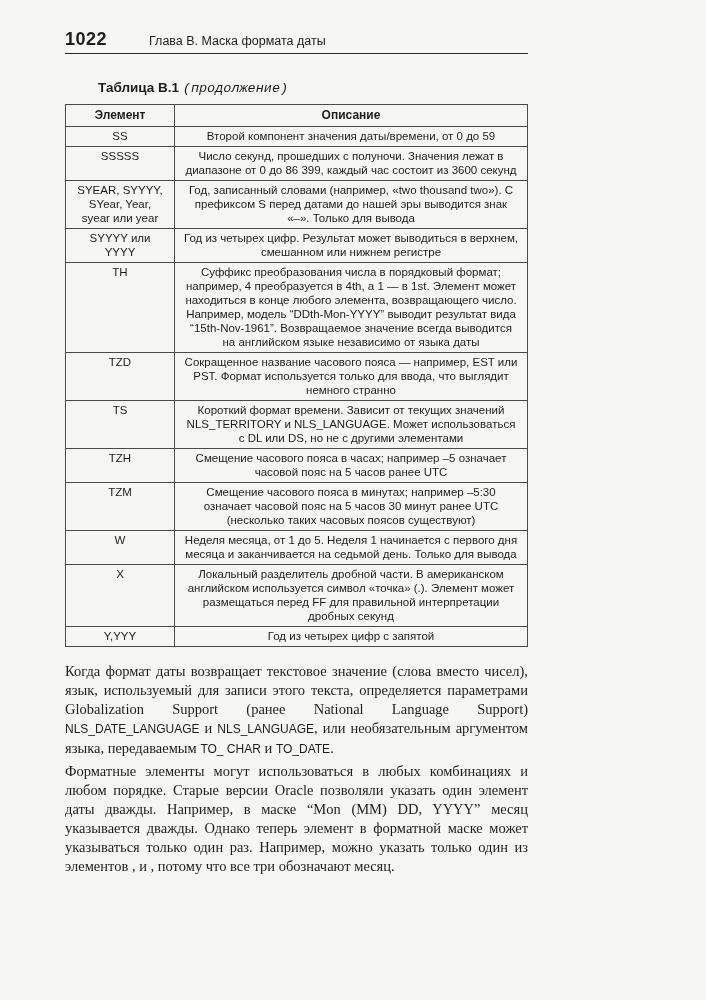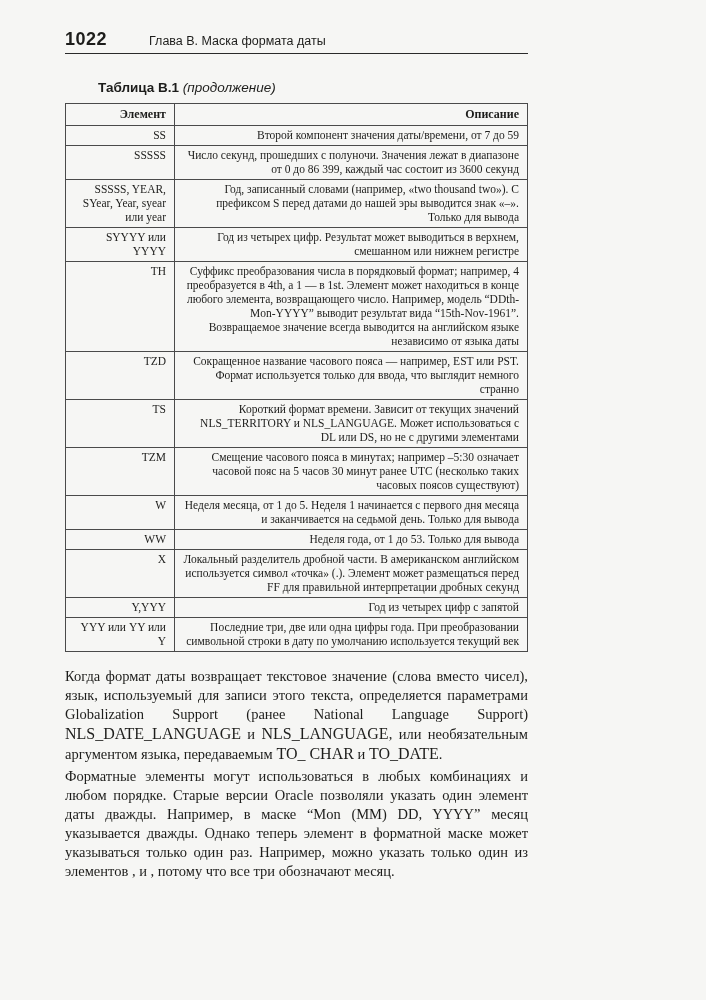--- a/index.html
+++ b/index.html
@@ -31,53 +31,52 @@
   .chapter{
     font:12.5px/1 "Liberation Sans",sans-serif;
     text-align:center;
   }
   
   .caption{
     margin-top:26px;margin-bottom:7px;
     font:13.5px/1.2 "Liberation Sans",sans-serif;
   }
   .caption .cap-title{font-weight:bold;margin-left:33px;}
-  .caption .cap-note{font-style:italic;}
+  .caption .cap-note{font-style:italic;font-family:Liberation Mono, monospace;}
   
   table.fmt{
     width:100%;
     border-collapse:collapse;
     font:11.5px/14px "Liberation Sans",sans-serif;
     border:1.5px solid var(--tborder);
   }
   table.fmt th,table.fmt td{
     border:1px solid var(--tborder);
     vertical-align:top;
     padding:2px 8px 3px 8px;
-    text-align:right;
-    font-family:Liberation Serif, serif;
+    text-align:center;
   }
   table.fmt th{
     font-weight:bold;
     font-size:12px;
     padding:3px 8px 4px 8px;
     border-bottom:1.5px solid var(--tborder);
   }
   table.fmt td.el,table.fmt th.el{width:109px;}
   
   .bodytext{margin-top:15px;}
   .bodytext p{
     font:14.5px/19px "Liberation Serif",serif;
     text-align:justify;
     margin-bottom:3px;
   }
   .bodytext .mono,
   table.fmt .mono{
-    font-family:Liberation Serif, serif;
-    font-size:16px;
+    font-family:Liberation Sans, sans-serif;
+    font-size:12px;
   }
   .bodytext pre{
     font:12.5px/15.5px "Liberation Mono",monospace;
     margin:7px 0 7px 1px;
     white-space:pre;
   }
 </style>
 </head>
 <body>
 
@@ -97,69 +96,65 @@
   <table class="fmt">
     <thead>
       <tr>
         <th class="el">Элемент</th>
         <th>Описание</th>
       </tr>
     </thead>
     <tbody id="table-body">
         <tr>
           <td class="el">SS</td>
-          <td>Второй компонент значения даты/времени, от 7 до 59</td>
+          <td>Второй компонент значения даты/времени, от 0 до 59</td>
         </tr>
         <tr>
           <td class="el">SSSSS</td>
           <td>Число секунд, прошедших с полуночи. Значения лежат в диапазоне от 0 до 86 399, каждый час состоит из 3600 секунд</td>
         </tr>
         <tr>
-          <td class="el">SSSSS, YEAR, SYear, Year, syear или year</td>
+          <td class="el">SYEAR, SYYYY, SYear, Year, syear или year</td>
           <td>Год, записанный словами (например, «two thousand two»). С префиксом S перед датами до нашей эры выводится знак «–». Только для вывода</td>
         </tr>
         <tr>
           <td class="el">SYYYY или YYYY</td>
           <td>Год из четырех цифр. Результат может выводиться в верхнем, смешанном или нижнем регистре</td>
         </tr>
         <tr>
           <td class="el">TH</td>
           <td>Суффикс преобразования числа в порядковый формат; например, 4 преобразуется в 4th, а 1 — в 1st. Элемент может находиться в конце любого элемента, возвращающего число. Например, модель “DDth-Mon-YYYY” выводит результат вида “15th-Nov-1961”. Возвращаемое значение всегда выводится на английском языке независимо от языка даты</td>
         </tr>
         <tr>
           <td class="el">TZD</td>
           <td>Сокращенное название часового пояса — например, EST или PST. Формат используется только для ввода, что выглядит немного странно</td>
         </tr>
         <tr>
           <td class="el">TS</td>
           <td>Короткий формат времени. Зависит от текущих значений NLS_TERRITORY и NLS_LANGUAGE. Может использоваться с DL или DS, но не с другими элементами</td>
         </tr>
         <tr>
+          <td class="el">TZH</td>
+          <td>Смещение часового пояса в часах; например –5 означает часовой пояс на 5 часов ранее UTC</td>
+        </tr>
+        <tr>
           <td class="el">TZM</td>
           <td>Смещение часового пояса в минутах; например –5:30 означает часовой пояс на 5 часов 30 минут ранее UTC (несколько таких часовых поясов существуют)</td>
         </tr>
         <tr>
           <td class="el">W</td>
           <td>Неделя месяца, от 1 до 5. Неделя 1 начинается с первого дня месяца и заканчивается на седьмой день. Только для вывода</td>
         </tr>
         <tr>
-          <td class="el">WW</td>
-          <td>Неделя года, от 1 до 53. Только для вывода</td>
-        </tr>
-        <tr>
           <td class="el">X</td>
           <td>Локальный разделитель дробной части. В американском английском используется символ «точка» (.). Элемент может размещаться перед FF для правильной интерпретации дробных секунд</td>
         </tr>
         <tr>
           <td class="el">Y,YYY</td>
           <td>Год из четырех цифр с запятой</td>
-        </tr>
-        <tr>
-          <td class="el">YYY или YY или Y</td>
-          <td>Последние три, две или одна цифры года. При преобразовании символьной строки в дату по умолчанию используется текущий век</td>
         </tr>
       </tbody>
   </table>
 
   <div class="bodytext" id="body-text">
       <p><span>Когда формат даты возвращает текстовое значение (слова вместо чисел), язык, используемый для записи этого текста, определяется параметрами Globalization Support (ранее National Language Support) </span><span class="mono">NLS_DATE_LANGUAGE</span><span> и </span><span class="mono">NLS_LANGUAGE</span><span>, или необязательным аргументом языка, передаваемым </span><span class="mono">TO_ CHAR</span><span> и </span><span class="mono">TO_DATE</span><span>.</span></p>
       <p><span>Форматные элементы могут использоваться в любых комбинациях и любом порядке. Старые версии Oracle позволяли указать один элемент даты дважды. Например, в маске “Mon (MM) DD, YYYY” месяц указывается дважды. Однако теперь элемент в форматной маске может указываться только один раз. Например, можно указать только один из элементов </span><span>, </span><span> и </span><span>, потому что все три обозначают месяц.</span></p>
     </div>
 
 </div>

